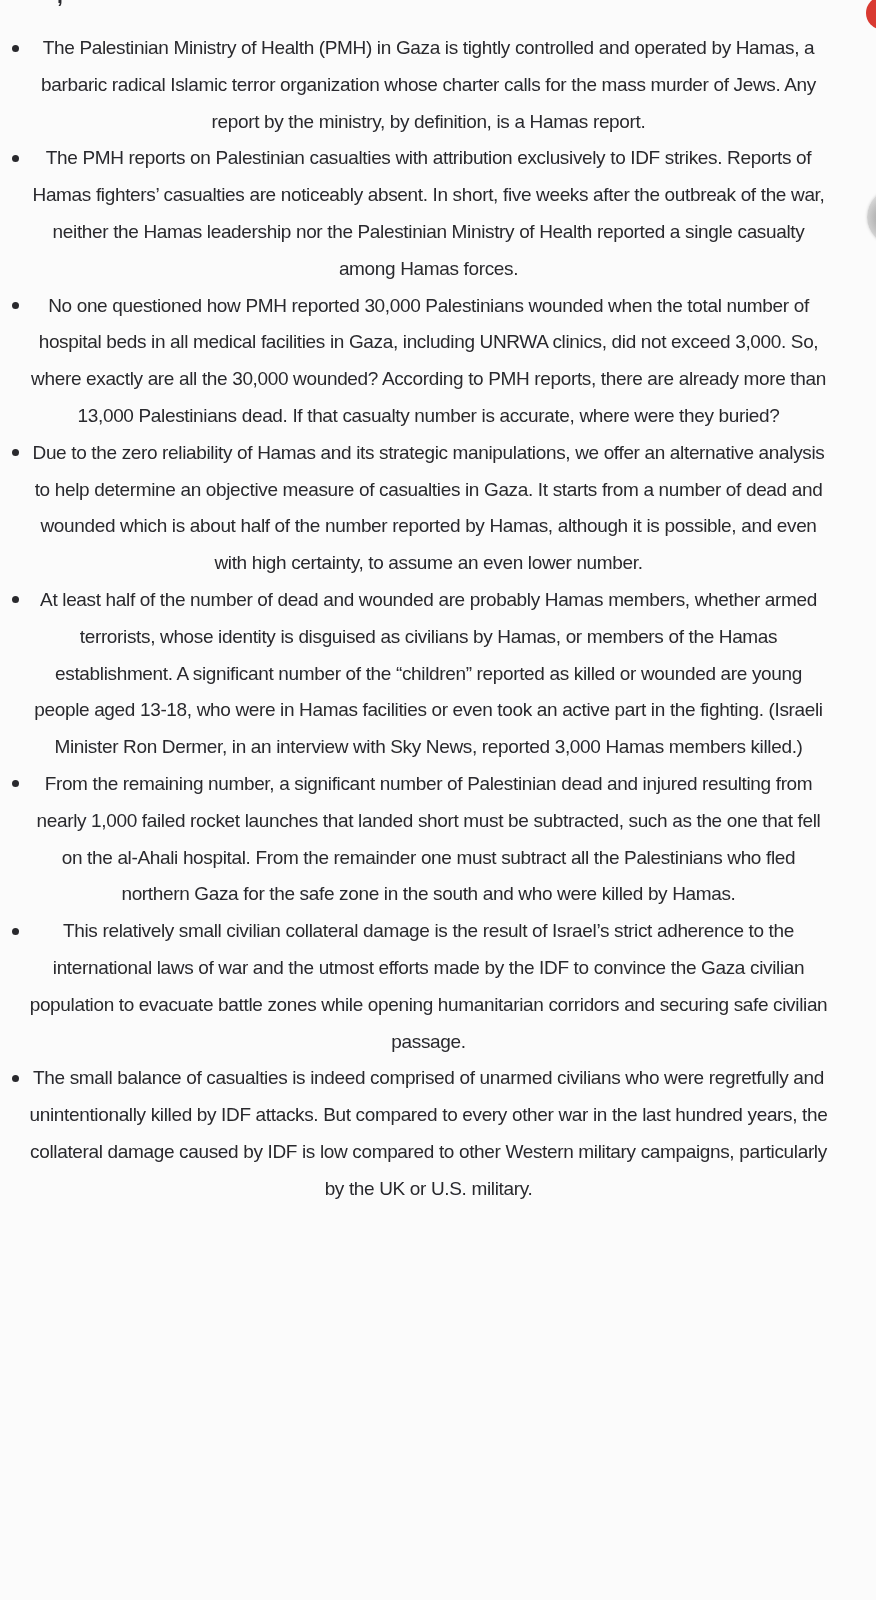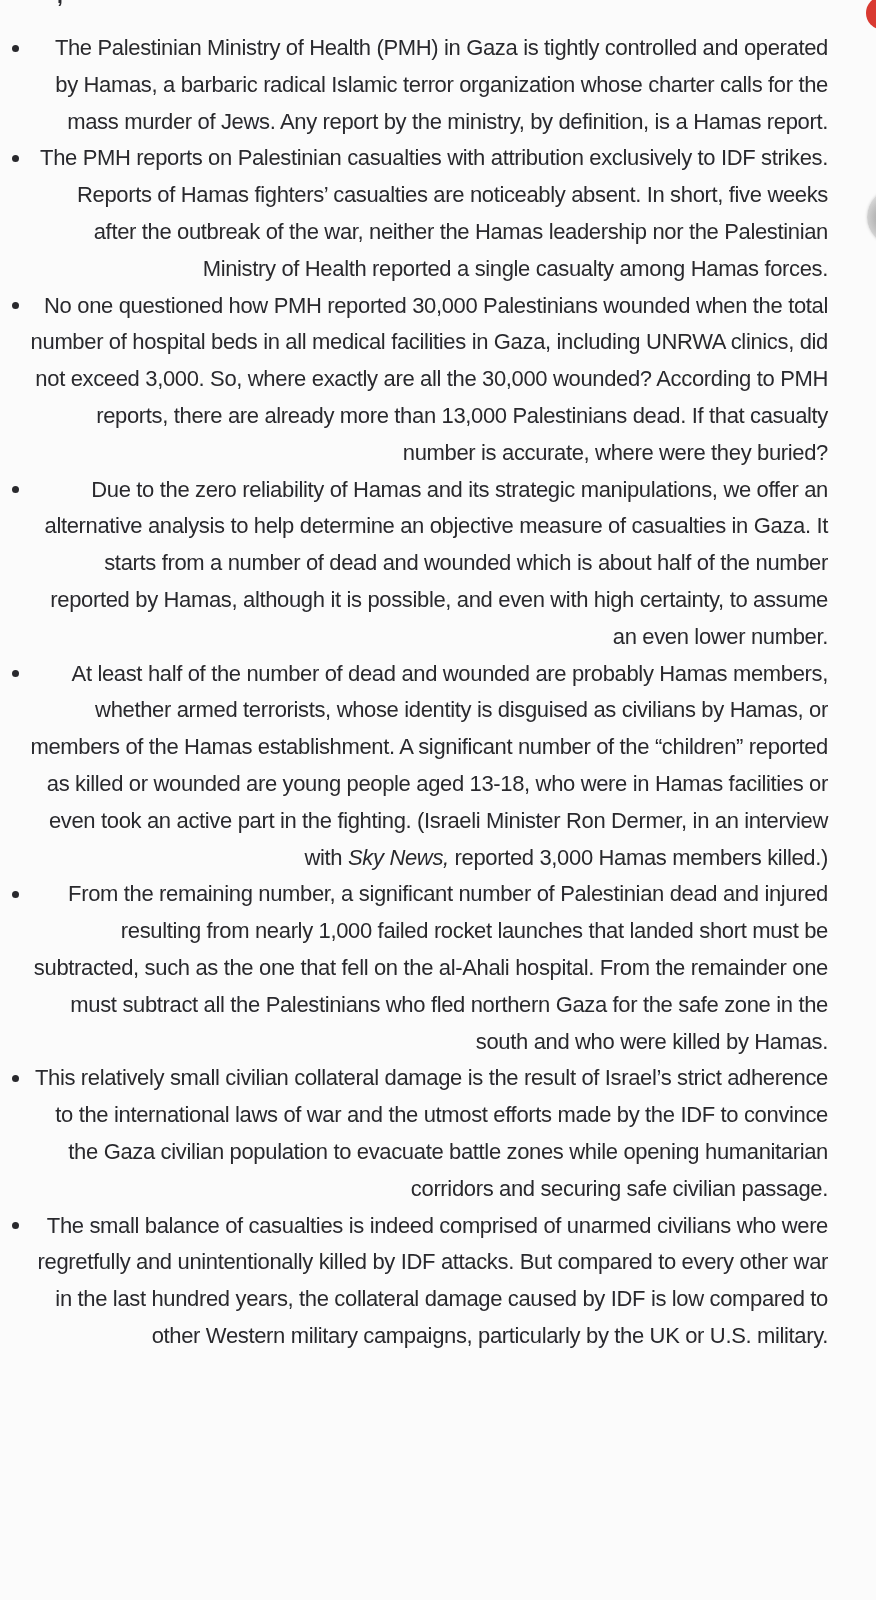--- a/index.html
+++ b/index.html
@@ -34,38 +34,37 @@
   ul.bullet-list {
     margin: 0;
     padding: 0;
     list-style: none;
   }
   li.bullet-item {
     position: relative;
     padding-left: 19px;
     margin: 0;
     color: #29292d;
-    font-size: 22px;
+    font-size: 19px;
     line-height: 36.8px;
     font-weight: 500;
     letter-spacing: -0.35px;
     font-stretch: condensed;
-    text-align: right;
+    text-align: center;
   }
   .bullet-marker {
     position: absolute;
     left: 2px;
     top: 14.5px;
     width: 7px;
     height: 7px;
     border-radius: 50%;
     background: #29292d;
   }
   .italic {
-    font-style: italic;
   }
   
   .red-partial {
     position: absolute;
     left: 866px;
     top: -3px;
     width: 30px;
     height: 32px;
     border-radius: 50%;
     background: #d93a31;

